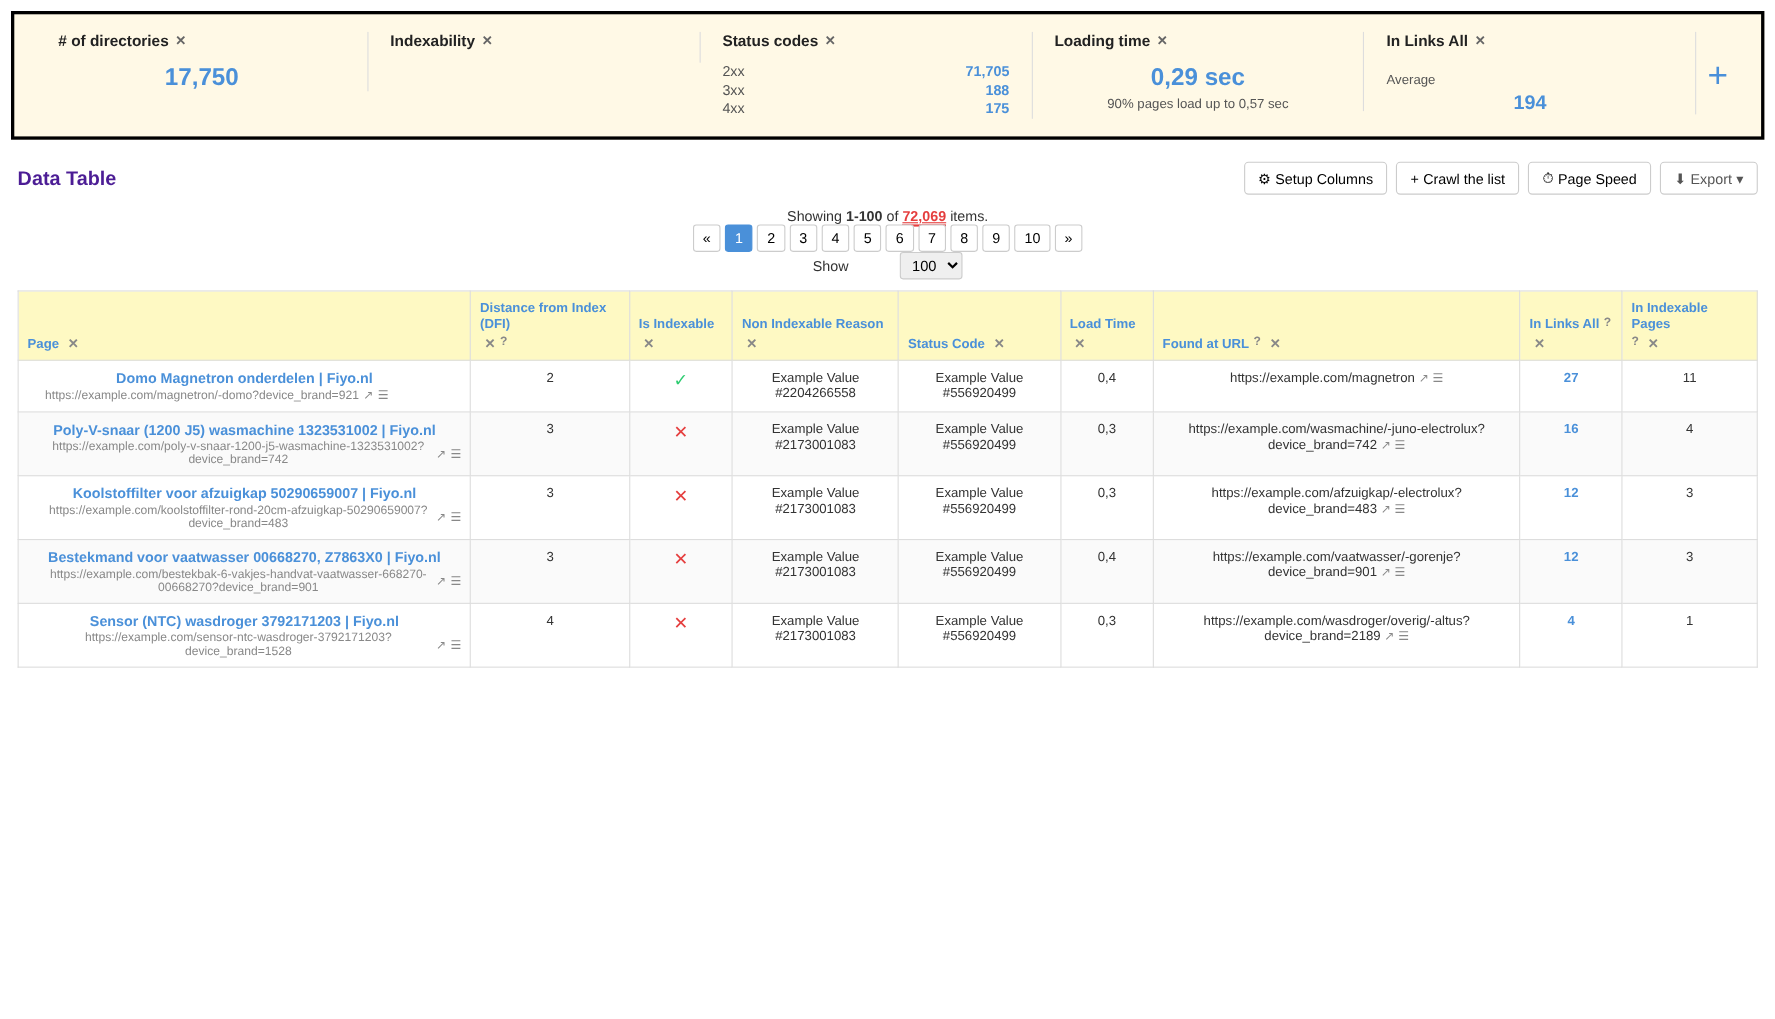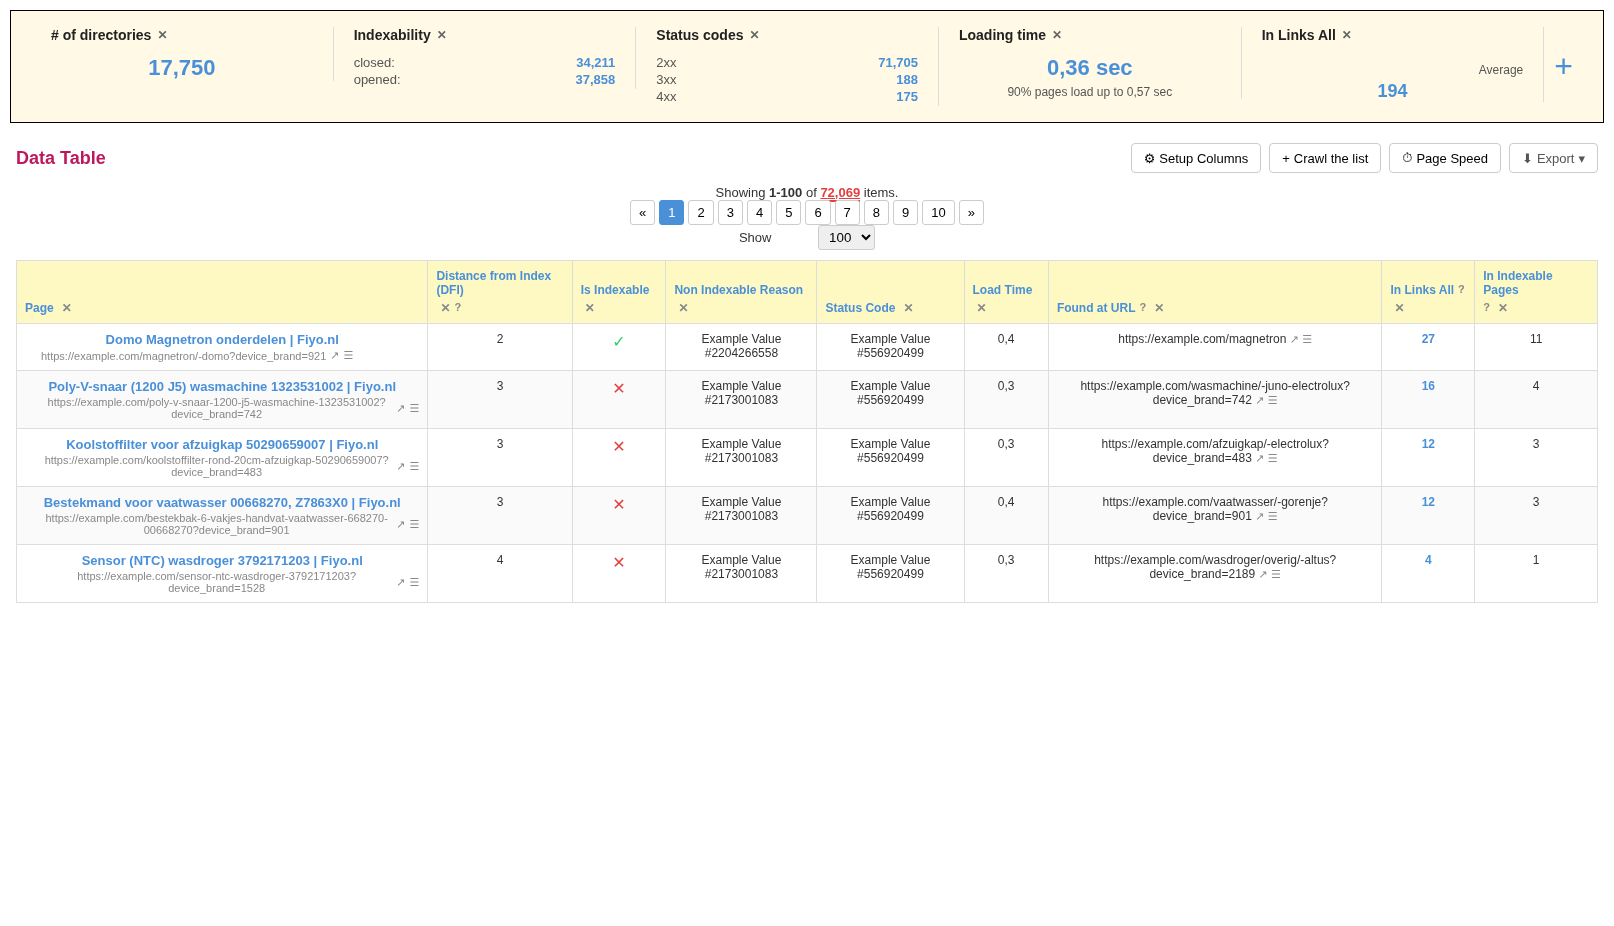--- a/index.html
+++ b/index.html
@@ -1,21 +1,21 @@
 <!DOCTYPE html>
 <html><head>
   <meta charset="utf-8">
   <style>
     * { box-sizing: border-box; margin: 0; padding: 0; }
     body { font-family: Arial, sans-serif; font-size: 13px; background: #fff; color: #333; }
 
     
     .stats-bar {
       background: #fff9e6;
-      border: 1px solid #000000;
+      border: 3px solid #000000;
       margin: 10px;
       padding: 16px 20px;
       display: flex;
       align-items: flex-start;
       gap: 0;
     }
     .stat-block {
       flex: 1;
       padding: 0 20px;
       border-right: 1px solid #ddd;
@@ -46,21 +46,21 @@
       font-size: 32px;
       color: #4a90d9;
       cursor: pointer;
       padding: 0 10px;
       align-self: center;
     }
 
     
     .data-section { padding: 10px 16px; }
     .data-header { display: flex; align-items: center; justify-content: space-between; margin-bottom: 12px; }
-    .data-title { font-size: 18px; font-weight: bold; color: #be185d; }
+    .data-title { font-size: 18px; font-weight: bold; color: #4c1d95; }
     .header-buttons { display: flex; gap: 8px; }
     .btn {
       border: 1px solid #ccc;
       background: #fff;
       padding: 6px 12px;
       border-radius: 4px;
       cursor: pointer;
       font-size: 13px;
       display: flex;
       align-items: center;
@@ -134,30 +134,20 @@
       <span># of directories</span>
       <span class="close-x">✕</span>
     </div>
     <div class="stat-value">17,750</div>
   </div>
 
   <div class="stat-block">
     <div class="stat-title">
       <span>Indexability</span>
       <span class="close-x">✕</span>
-    </div>
-    <div class="stat-rows">
-      <div class="stat-row">
-        <span class="stat-label">closed:</span>
-        <span class="stat-num">34,211</span>
-      </div>
-      <div class="stat-row">
-        <span class="stat-label">opened:</span>
-        <span class="stat-num">37,858</span>
-      </div>
     </div>
   </div>
 
   <div class="stat-block">
     <div class="stat-title">
       <span>Status codes</span>
       <span class="close-x">✕</span>
     </div>
     <div class="stat-rows" id="status-codes-rows">
         <div class="stat-row">
@@ -173,30 +163,30 @@
           <span class="stat-num">175</span>
         </div>
       </div>
   </div>
 
   <div class="stat-block">
     <div class="stat-title">
       <span>Loading time</span>
       <span class="close-x">✕</span>
     </div>
-    <div class="stat-value">0,36 sec</div>
+    <div class="stat-value">0,29 sec</div>
     <div class="stat-sub">90% pages load up to 0,57 sec</div>
   </div>
 
   <div class="stat-block">
     <div class="stat-title">
       <span>In Links All</span>
       <span class="close-x">✕</span>
     </div>
-    <div class="stat-sub" style="text-align:right; margin-bottom:4px;margin-top:20px;">Average</div>
+    <div class="stat-sub" style="text-align:left; margin-bottom:4px;margin-top:20px;">Average</div>
     <div class="stat-value" style="font-size:18px;">194</div>
   </div>
 
   <div class="plus-btn">+</div>
 </div>
 
 <div class="data-section">
 
   <div class="data-header">
     <span class="data-title">Data Table</span>

